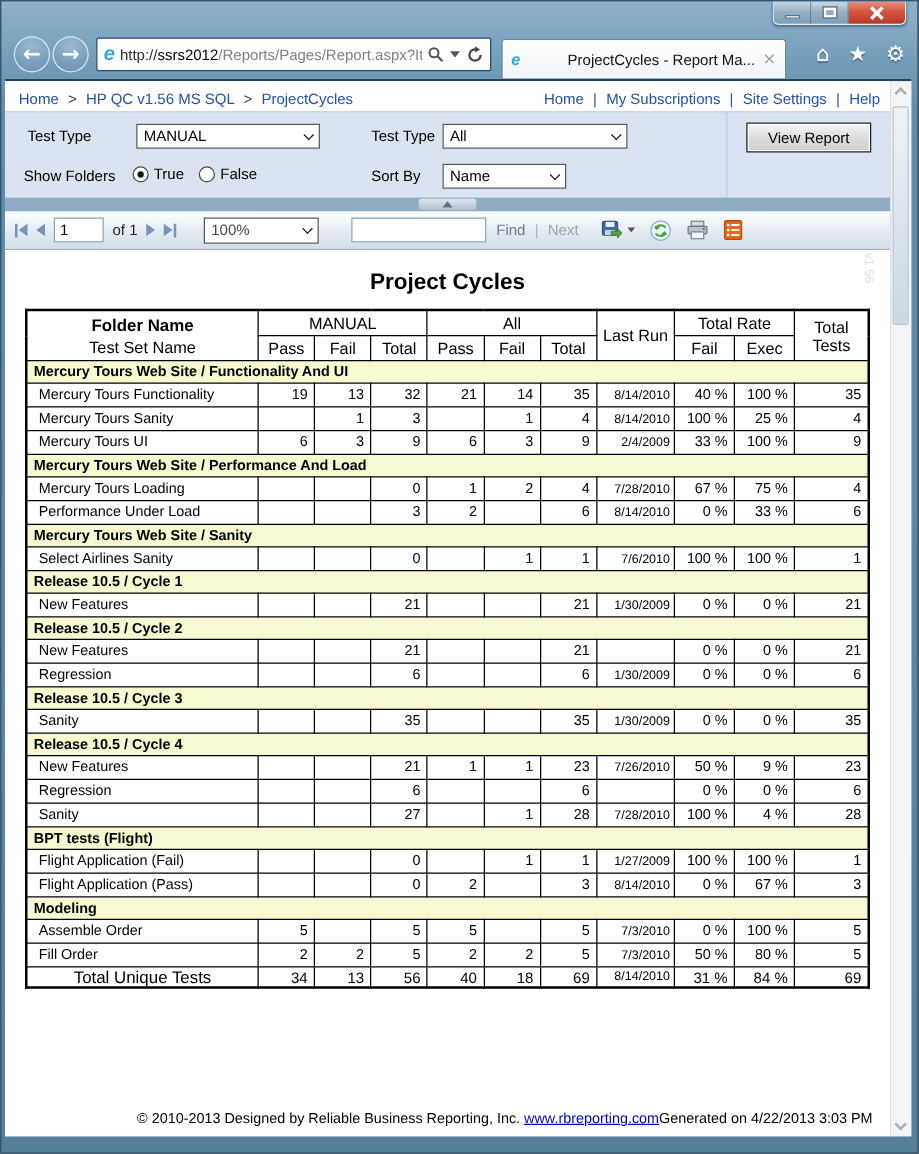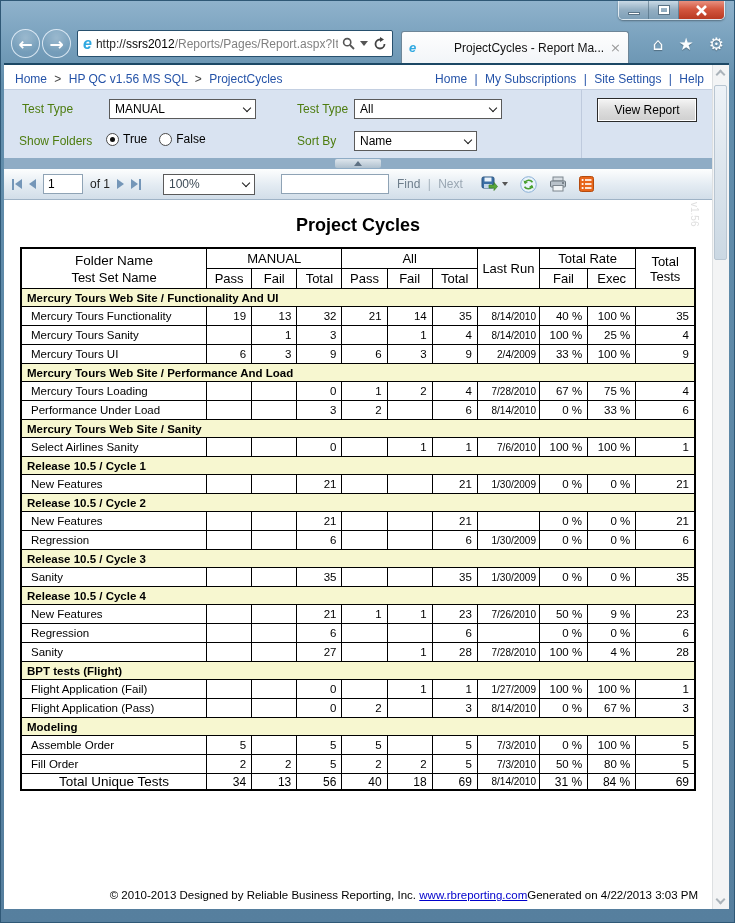--- a/index.html
+++ b/index.html
@@ -57,21 +57,21 @@
 
   
   .crumbbar { height:24px; display:flex; justify-content:space-between; align-items:center;
     padding:3px 8px 0 11px; font-size:12px; background:#fff; }
   .crumbbar a, .toplinks a { color:#2553A8; text-decoration:none; cursor:pointer; }
   .crumb-sep { color:#444; margin:0 4px; }
   .toplinks .pipe { color:#2553A8; margin:0 4px; }
 
   
   .params { position:relative; height:69px; background:#D9E3F1; border-top:1px solid #C4D0E2; }
-  .p-label { position:absolute; font-size:12px; color:#4d7c0f; }
+  .p-label { position:absolute; font-size:12px; color:#000000; }
   .selbox { position:absolute; height:20px; background:#fff; border:1px solid #5A5A5A;
     display:flex; align-items:center; justify-content:space-between; padding:0 5px; font-size:12px; cursor:pointer; }
   .chev { width:6px; height:6px; border-right:1.5px solid #1A1A1A; border-bottom:1.5px solid #1A1A1A; transform:rotate(45deg); margin-top:-3px; }
   .p-divider { position:absolute; left:577px; top:0; bottom:0; width:1px; background:#BECADD; }
   .view-report { position:absolute; left:593px; top:8px; width:100px; height:24px;
     background:linear-gradient(180deg,#F5F5F5,#DDDDDD 50%,#CFCFCF); border:1px solid #2B2B2B; box-shadow:inset 0 0 0 1px #fff;
     font-size:12px; color:#000; cursor:pointer; font-family:"Liberation Sans",sans-serif; }
   .radio-row { position:absolute; display:flex; align-items:center; gap:4px; font-size:12px; }
   .radio { width:13px; height:13px; border-radius:50%; border:1px solid #4A4A4A; background:#fff; display:inline-block; position:relative; cursor:pointer; }
   .radio.checked::after { content:""; position:absolute; left:3px; top:3px; width:5px; height:5px; border-radius:50%; background:#111; }
@@ -102,21 +102,21 @@
   
   .report { flex:1; background:#fff; position:relative; overflow:hidden; }
   .company-row { display:flex; justify-content:space-between; padding:13px 16px 0 17px; font-size:12px; color:#000; }
   .watermark { position:absolute; right:12px; top:2px; writing-mode:vertical-rl; font-size:10px; color:#DFDFDF; }
   .rpt-title { text-align:center; font-size:18px; font-weight:bold; margin-top:15px; color:#000; }
 
   table.rpt { border-collapse:collapse; margin:11px auto 0; table-layout:fixed; width:676px; }
   table.rpt th, table.rpt td { border:1px solid #000; overflow:hidden; white-space:nowrap; }
   table.rpt { border:2px solid #000; }
   table.rpt thead th { font-weight:normal; font-size:13px; text-align:center; vertical-align:middle; padding:2px 2px; background:#fff; white-space:normal; }
-  th .h-bold { font-weight:normal; font-size:13.5px; }
+  th .h-bold { font-weight:bold; font-size:13.5px; }
   th .h-norm { font-weight:normal; font-size:13px; margin-top:2px; }
   tr.group-row td { background:#F7F7D0; font-weight:bold; font-size:11.5px; text-align:left; padding:2px 4px 2px 5px; height:18px; }
   tr.data-row td { height:19px; font-size:11.5px; padding:1px 4px; }
   td.name-cell { text-align:left; padding-left:9px !important; }
   td.num-cell { text-align:right; padding-right:5px !important; }
   td.date-cell { text-align:right; font-size:10px !important; padding-right:3px !important; }
   tr.total-row td { height:16px; font-size:12px; }
   tr.total-row td.name-cell { text-align:center; font-size:13.5px; padding-left:0 !important; }
 
   .rpt-footer { position:absolute; left:17px; right:14px; bottom:8px; display:flex; justify-content:flex-end; font-size:11.5px; color:#000; }
@@ -220,21 +220,21 @@
         </div>
 
         <span class="p-label" style="left:15px; top:44px;">Show Folders</span>
         <span class="radio-row" style="left:102px; top:42px;">
           <span class="radio checked"></span>
           <span>True</span>
           <span class="radio" style="margin-left:8px;"></span>
           <span>False</span>
         </span>
         <span class="p-label" style="left:293px; top:44px;">Sort By</span>
-        <div class="selbox" style="left:350px; top:41px; width:123px;">
+        <div class="selbox" style="left:350px; top:41px; width:99px;">
           <span>Name</span>
             <span class="chev"></span>
         </div>
 
         <div class="p-divider"></div>
         <button class="view-report">View Report</button>
       </div>
 
       <div class="strip">
         <div class="strip-handle">

